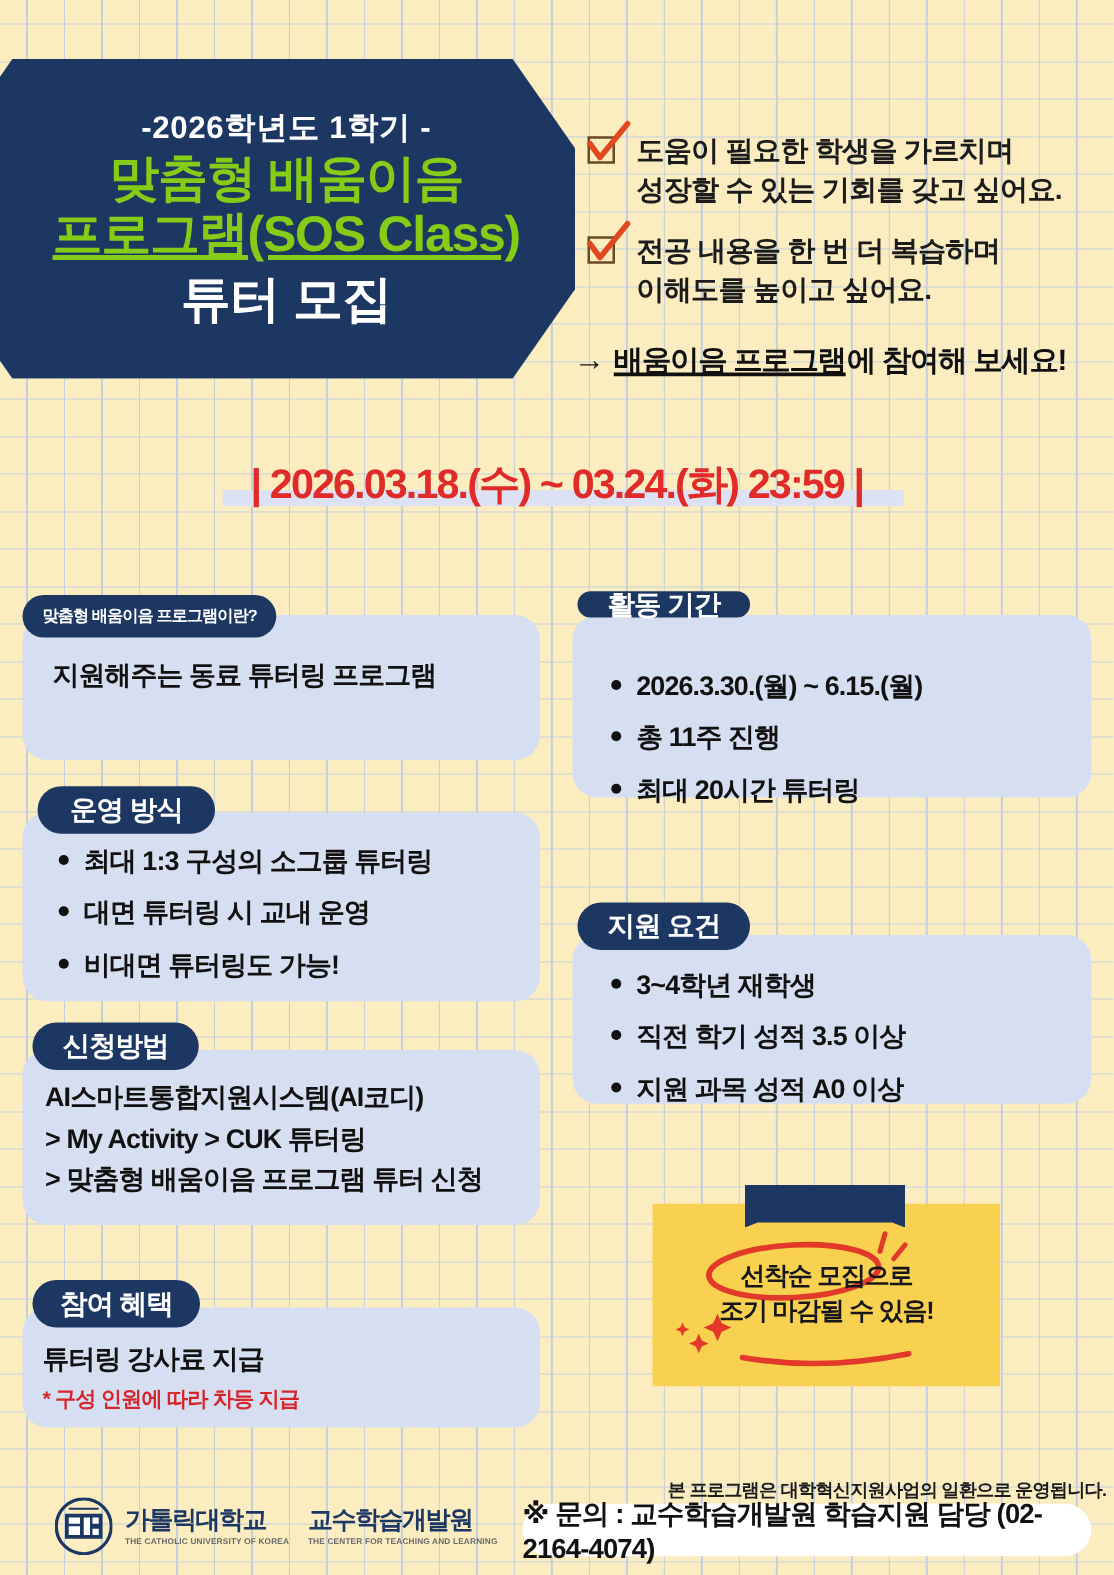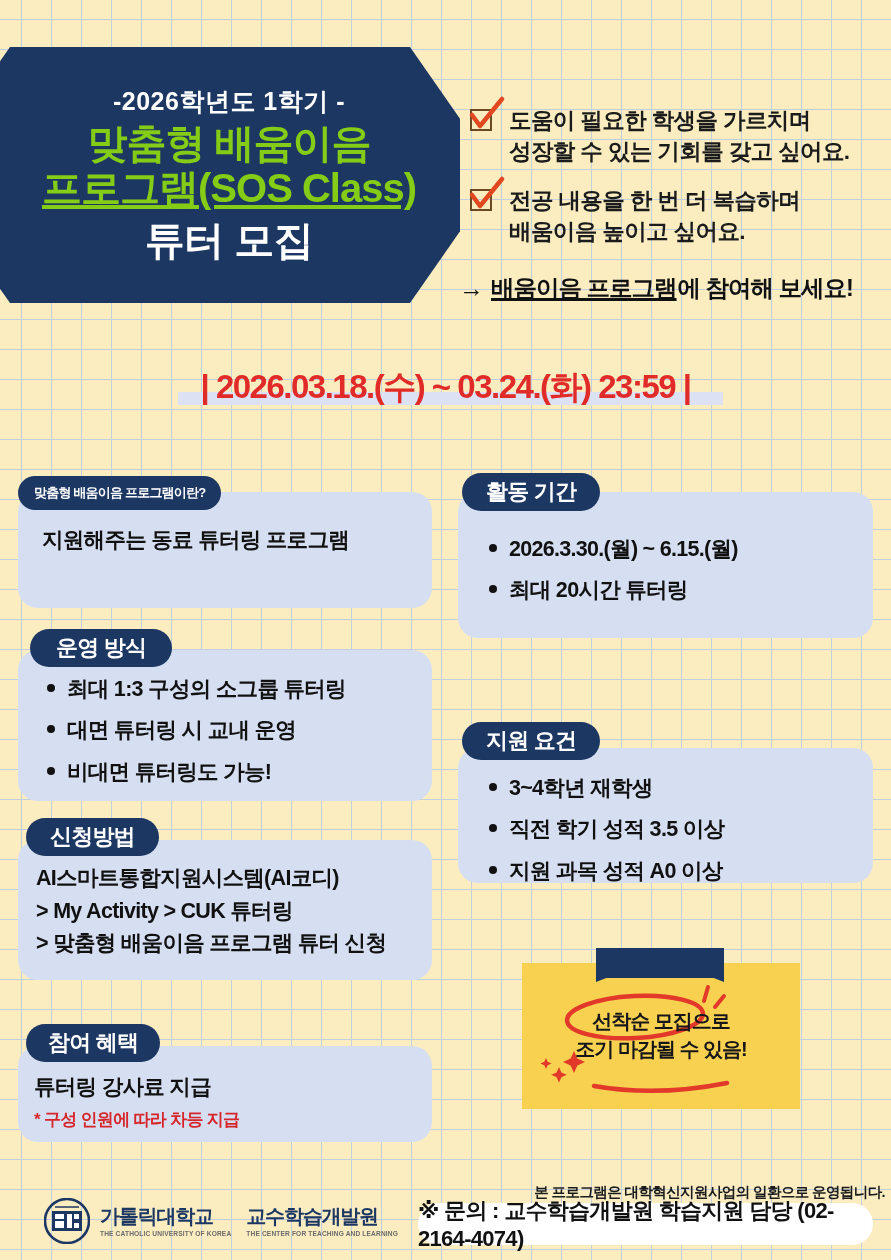--- a/index.html
+++ b/index.html
@@ -142,21 +142,21 @@
 
     <div class="chk-row">
       <div class="chk-box">
         <div class="sq"></div>
         <svg class="tick" viewBox="0 0 36 34" fill="none">
           <path d="M3 17 L11 28 L33 1" stroke="#E1481F" stroke-width="4.5" stroke-linecap="round" stroke-linejoin="round"></path>
         </svg>
       </div>
       <div class="chk-text">
         <div>전공 내용을 한 번 더 복습하며</div>
-        <div>배움이음 높이고 싶어요.</div>
+        <div>이해도를 높이고 싶어요.</div>
       </div>
     </div>
   </div>
 
   <div class="arrow-line">
     <span class="arrow-glyph">→</span>
     <span class="arrow-text u-line">배움이음 프로그램</span>
     <span class="arrow-text" style="margin-left:-6px;">에 참여해 보세요!</span>
   </div>
 
@@ -196,25 +196,26 @@
   <div class="card" style="left:18px;top:1046px;width:414px;height:96px;"></div>
   <div class="pill" style="left:26px;top:1024px;height:38px;padding:0 22px;font-size:22px;">
     <span>참여 혜택</span>
   </div>
   <div style="position:absolute;left:34px;top:1071px;width:392px;z-index:2;">
     <div class="body-line">튜터링 강사료 지급</div>
     <div class="red-note">* 구성 인원에 따라 차등 지급</div>
   </div>
 
   <div class="card" style="left:458px;top:492px;width:415px;height:146px;"></div>
-  <div class="pill" style="left:462px;top:473px;height:38px;padding:0 24px;font-size:22px;">
+  <div class="pill" style="left:462px;top:473px;height:21px;padding:0 24px;font-size:22px;">
     <span>활동 기간</span>
   </div>
   <ul class="bul" style="position:absolute;left:484px;top:533px;width:380px;z-index:2;">
     <li>2026.3.30.(월) ~ 6.15.(월)</li>
+    <li>총 11주 진행</li>
     <li>최대 20시간 튜터링</li>
   </ul>
 
   <div class="card" style="left:458px;top:748px;width:415px;height:135px;"></div>
   <div class="pill" style="left:462px;top:722px;height:38px;padding:0 24px;font-size:22px;">
     <span>지원 요건</span>
   </div>
   <ul class="bul" style="position:absolute;left:484px;top:772px;width:380px;z-index:2;">
     <li>3~4학년 재학생</li>
     <li>직전 학기 성적 3.5 이상</li>

